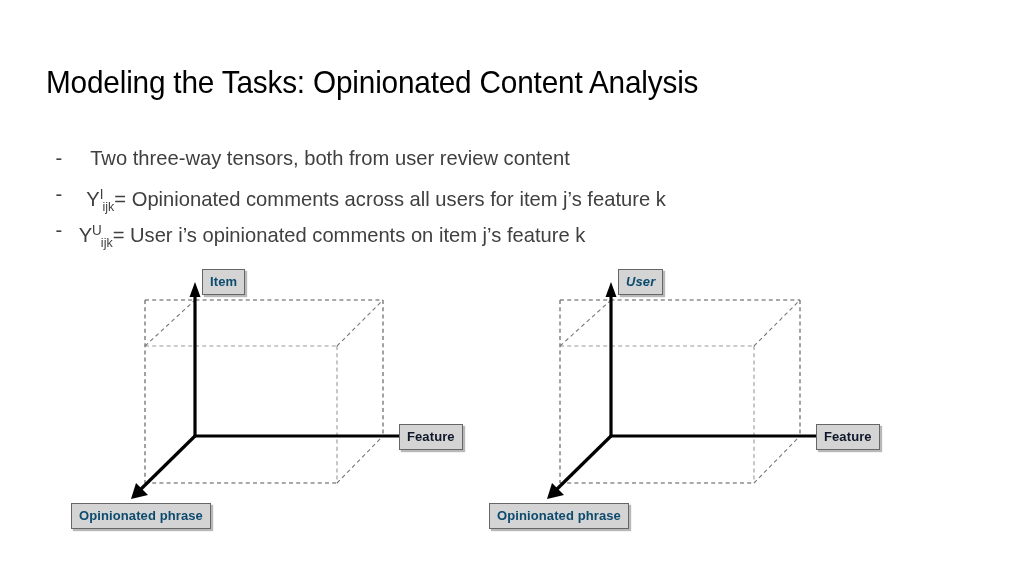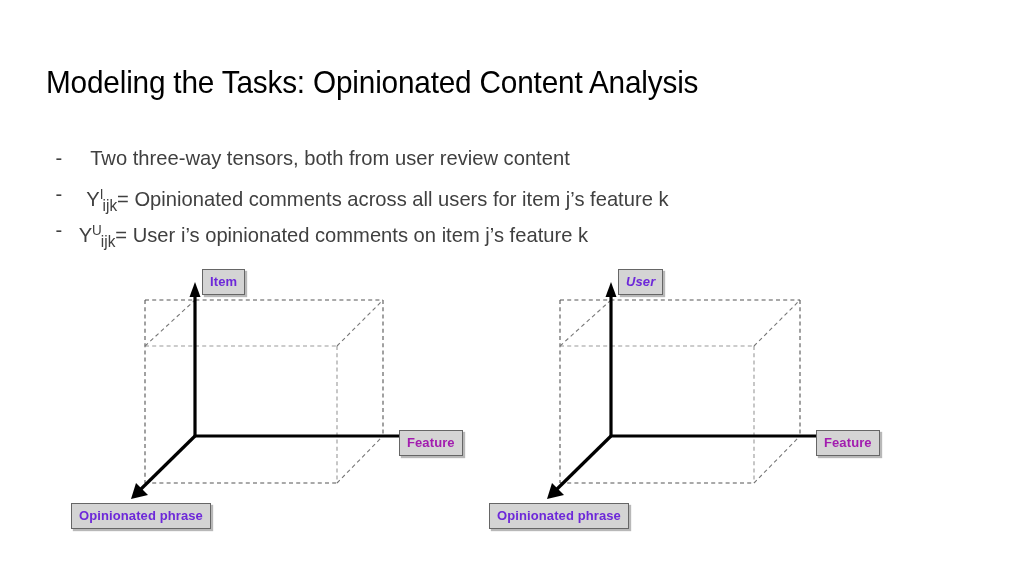--- a/index.html
+++ b/index.html
@@ -66,21 +66,21 @@
   .bullet-row.r2 .bullet-text { left: 42px; }
   .bullet-row.r3 .bullet-text { left: 34px; }
 
   .var-base { position: relative; }
   .var-sup {
     font-size: 14px;
     vertical-align: 7px;
     letter-spacing: 0;
   }
   .var-sub {
-    font-size: 16px;
+    font-size: 13px;
     vertical-align: -5px;
     letter-spacing: 0;
     margin-left: -1px;
   }
 
   
   .diagram {
     position: absolute;
     top: 0;
     left: 0;
@@ -99,22 +99,22 @@
     font-size: 13px;
     font-weight: bold;
     line-height: 1;
     display: flex;
     align-items: center;
     justify-content: center;
     padding: 5px 7px 6px 7px;
     white-space: nowrap;
     letter-spacing: 0.1px;
   }
-  .tag.red  { color: #6d28d9; }
-  .tag.blue { color: #a21caf; margin-top: 6px; }
+  .tag.red  { color: #0c4a6e; }
+  .tag.blue { color: #0f172a; }
 
   
   #tag-item                   { left: 202px; top: 269px; }
   #tag-feature-left           { left: 399px; top: 424px; }
   #tag-phrase-left            { left: 71px;  top: 503px; }
   
   #tag-user                   { left: 618px; top: 269px; font-style: italic; }
   #tag-feature-right          { left: 816px; top: 424px; }
   #tag-phrase-right           { left: 489px; top: 503px; }
 </style>

